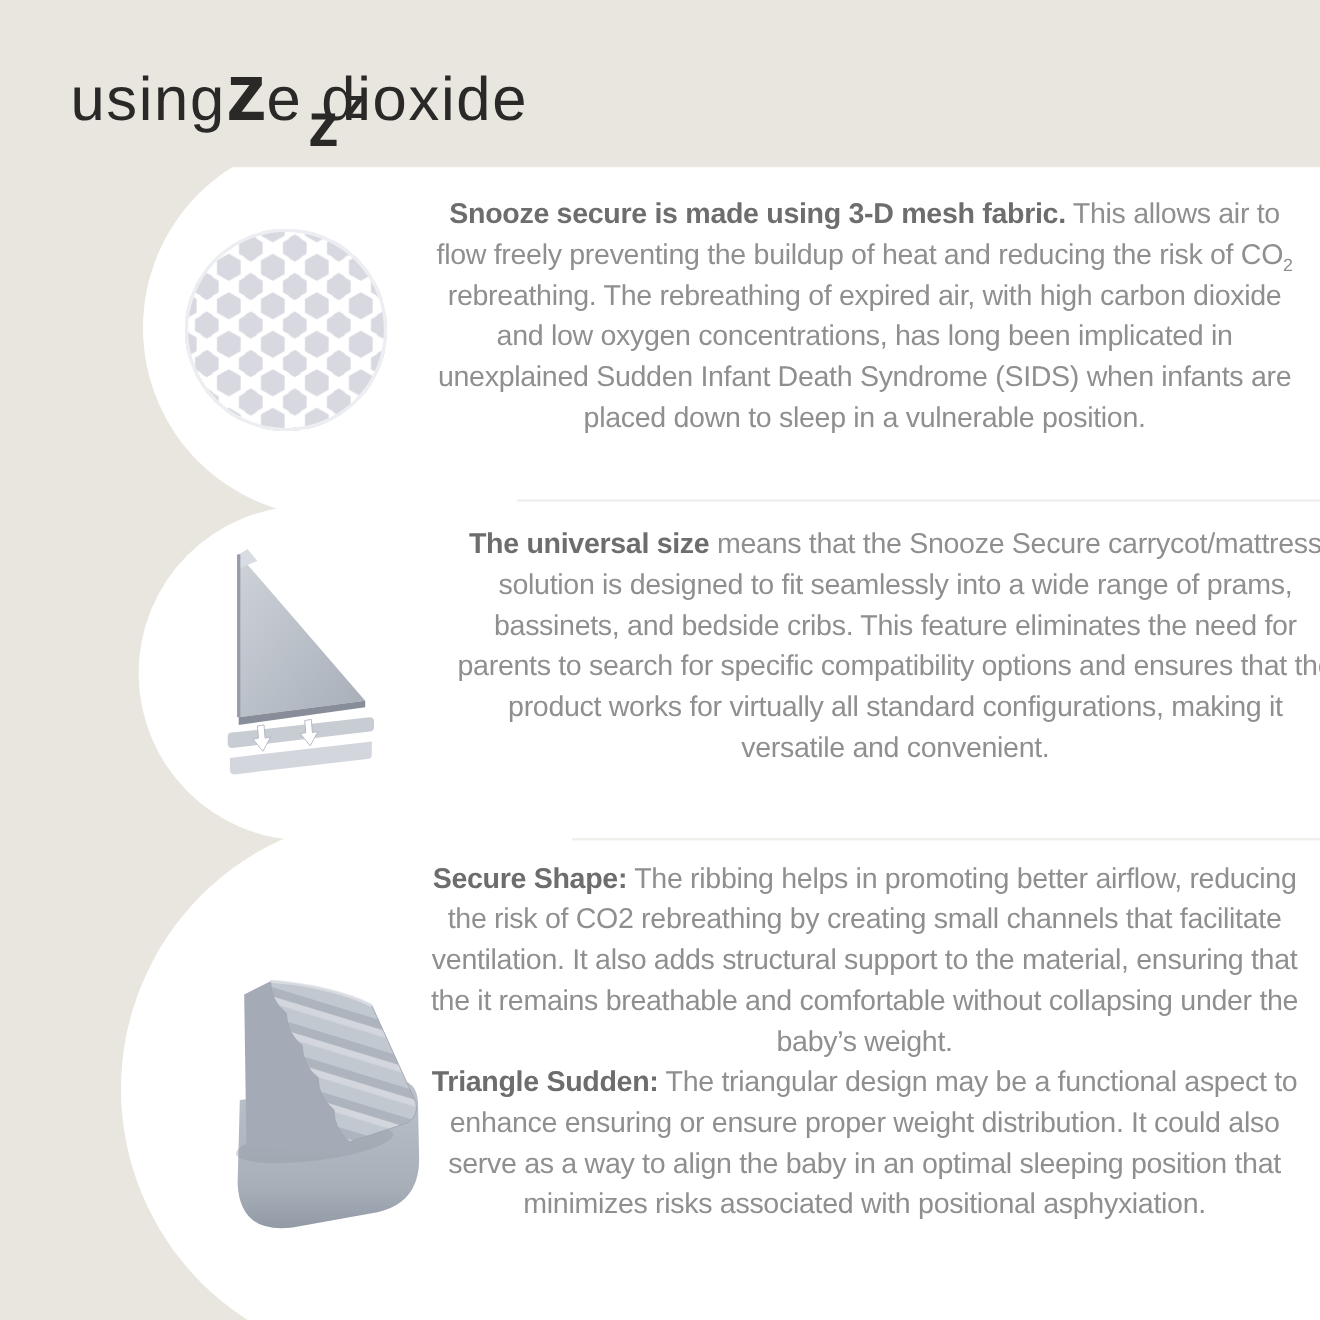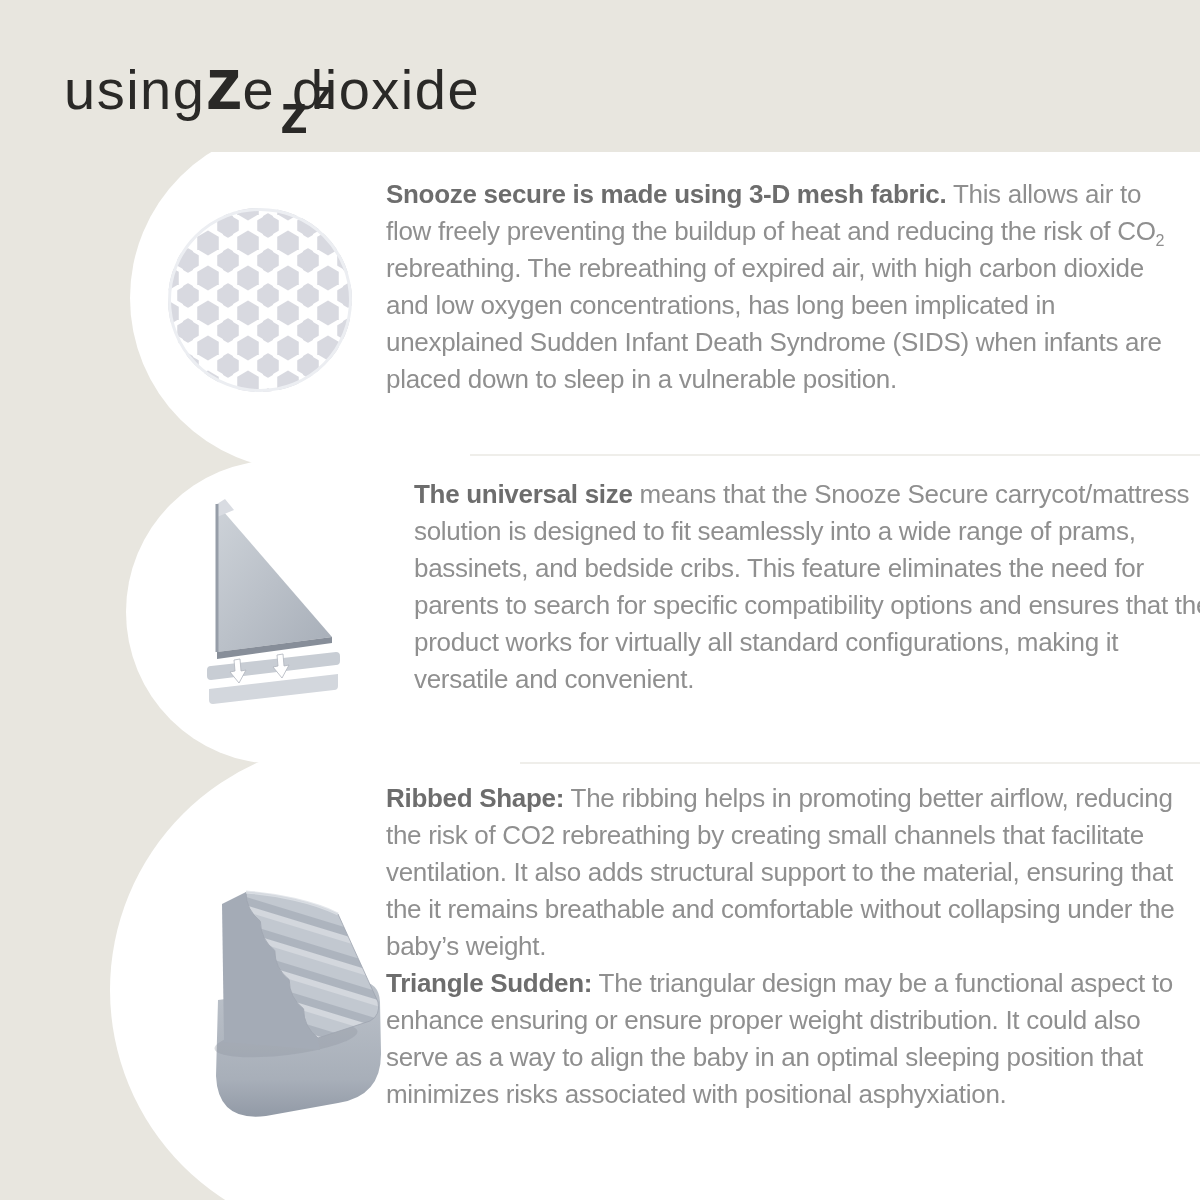--- a/index.html
+++ b/index.html
@@ -27,21 +27,21 @@
   .fz1{left:216px;top:24px;font-size:56px;}
   .fz2{left:249px;top:14px;font-size:38px;}
   
   .img{position:absolute;}
   .img.mesh{left:168px;top:208px;width:184px;height:184px;}
   .img.tri{left:203px;top:490px;width:140px;height:215px;}
   .img.rib{left:188px;top:852px;width:200px;height:280px;}
   
   .copy{position:absolute;left:386px;width:800px;font-size:26px;line-height:37px;
         letter-spacing:-0.3px;color:#8f8f8f;}
-  .copy p{margin:0;}
+  .copy p{margin:0;text-align:center;}
   .copy .lead{font-weight:700;color:#6d6d6d;}
   .copy sub{font-size:0.62em;line-height:0;}
   .t1{top:176px;}
   .t2{top:476px;margin-left:28px;}
   .t3{top:780px;}
 </style>
 </head>
 <body>
 
 <div class="page">
@@ -136,17 +136,17 @@
 
   <div class="copy t1">
     <p><span class="lead">Snooze secure is made using 3-D mesh fabric.</span><span> This allows air to flow freely preventing the buildup of heat and reducing the risk of CO</span><sub>2</sub><span> rebreathing. The rebreathing of expired air, with high carbon dioxide and low oxygen concentrations, has long been implicated in unexplained Sudden Infant Death Syndrome (SIDS) when infants are placed down to sleep in a vulnerable position.</span></p>
   </div>
 
   <div class="copy t2">
     <p><span class="lead">The universal size</span><span> means that the Snooze Secure carrycot/mattress solution is designed to fit seamlessly into a wide range of prams, bassinets, and bedside cribs. This feature eliminates the need for parents to search for specific compatibility options and ensures that the product works for virtually all standard configurations, making it versatile and convenient.</span></p>
   </div>
 
   <div class="copy t3">
-    <p><span class="lead">Ribbed Shape:</span><span> The ribbing helps in promoting better airflow, reducing the risk of CO2 rebreathing by creating small channels that facilitate ventilation. It also adds structural support to the material, ensuring that the it remains breathable and comfortable without collapsing under the baby’s weight.</span></p>
+    <p><span class="lead">Secure Shape:</span><span> The ribbing helps in promoting better airflow, reducing the risk of CO2 rebreathing by creating small channels that facilitate ventilation. It also adds structural support to the material, ensuring that the it remains breathable and comfortable without collapsing under the baby’s weight.</span></p>
     <p><span class="lead">Triangle Sudden:</span><span> The triangular design may be a functional aspect to enhance ensuring or ensure proper weight distribution. It could also serve as a way to align the baby in an optimal sleeping position that minimizes risks associated with positional asphyxiation.</span></p>
   </div>
 
 </div>
 
 </body></html>

